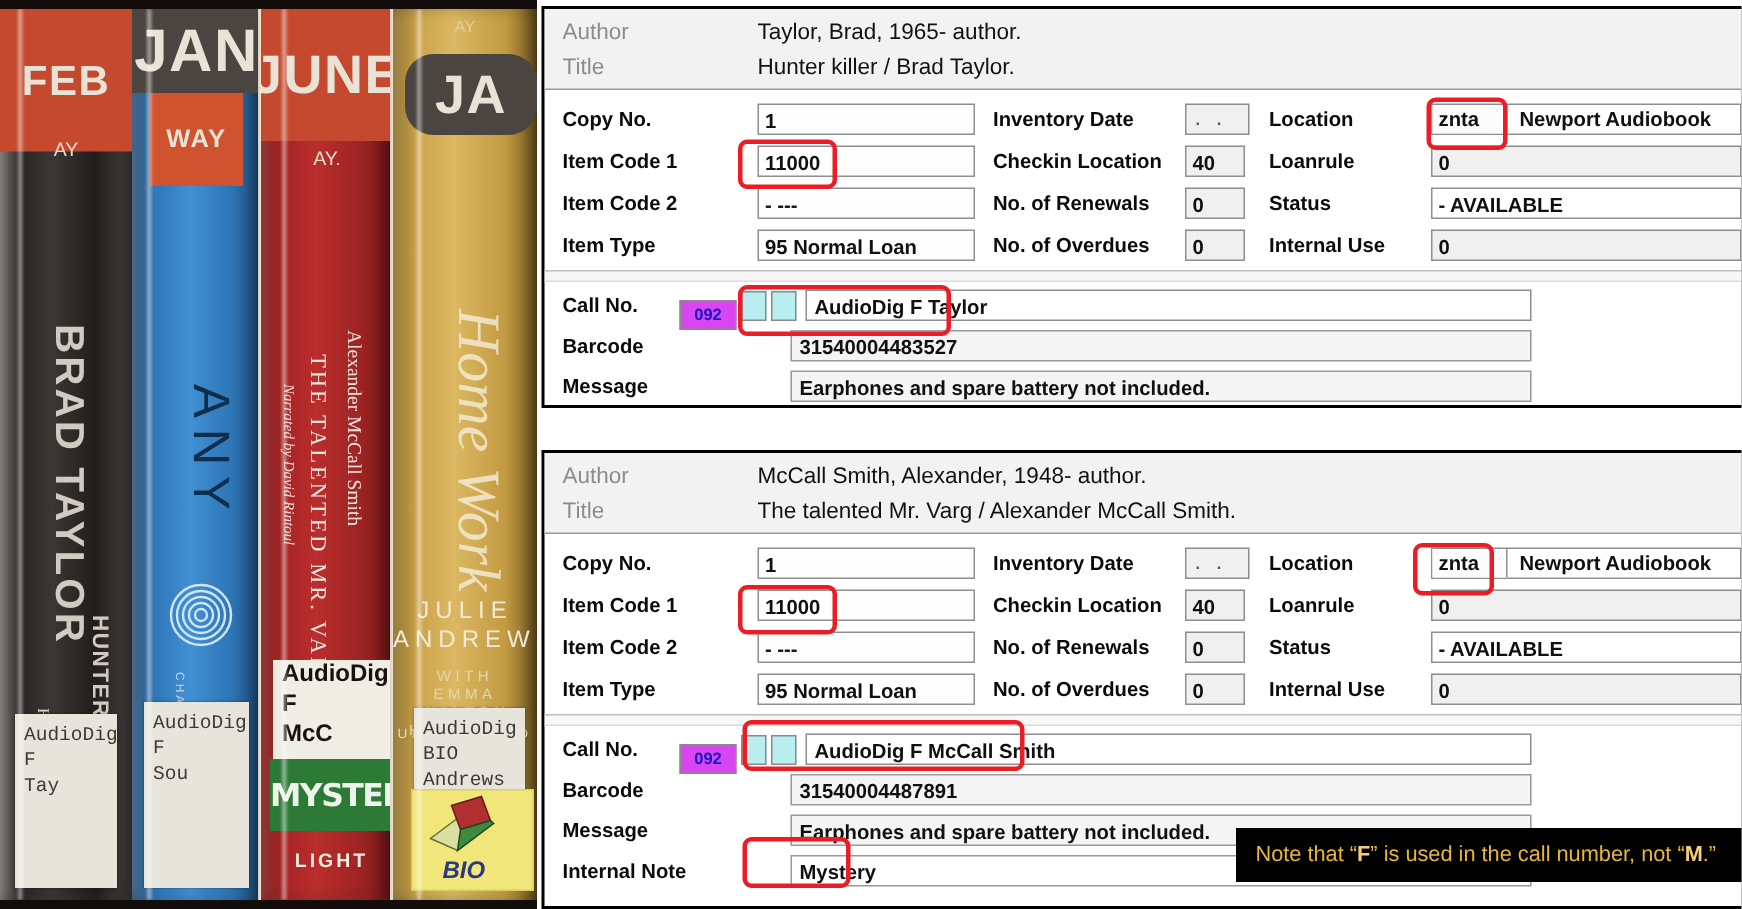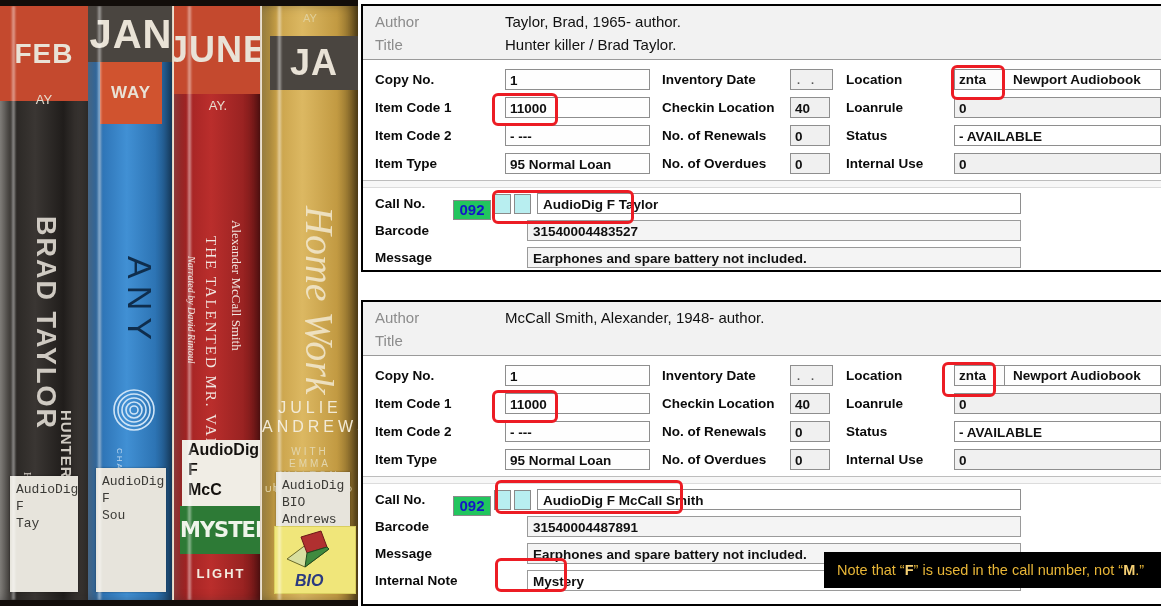--- a/index.html
+++ b/index.html
@@ -32,21 +32,21 @@
   .gloss{position:absolute;top:0;bottom:0;width:3px;background:rgba(255,255,255,.45);filter:blur(1px);}
   .gap{position:absolute;top:0;bottom:0;width:5px;background:linear-gradient(90deg,#d8cdbd,#f2e7d6,#b8ab98);}
 
   
   .band{position:absolute;left:0;right:0;display:flex;align-items:center;justify-content:center;
         font-weight:bold;letter-spacing:1px;color:#e9e2d6;}
   .band-feb{top:0;height:95px;background:#c4492e;font-size:28px;}
   .band-jan{top:0;height:56px;background:#4a4540;font-size:40px;}
   .band-jan2{top:56px;height:62px;left:12px;right:12px;background:#d0532f;font-size:17px;}
   .band-june{top:0;height:88px;background:#c4492e;font-size:36px;}
-  .band-ja{top:30px;height:54px;left:8px;right:0;background:#4a4540;font-size:36px;}
+  .band-ja{top:30px;height:54px;left:8px;right:0;background:#4a4540;font-size:36px;border-radius:19px;}
   .sub-ay{position:absolute;left:0;right:0;text-align:center;font-size:13px;color:#e7ddcf;}
 
   .vtext{
     position:absolute;writing-mode:vertical-rl;text-orientation:mixed;
     white-space:nowrap;transform-origin:center;
   }
   .vt-brad{left:30px;top:210px;font-size:27px;font-weight:bold;color:#cfcac2;letter-spacing:2px;}
   .vt-hunter{left:58px;top:404px;font-size:15px;font-weight:bold;color:#cfcac2;letter-spacing:1px;line-height:16px;}
   .vt-harper{left:22px;top:466px;font-size:11px;color:#d8d3cb;font-family:"Liberation Serif",serif;}
   .vt-any{left:32px;top:250px;font-size:34px;color:#0f2d4c;letter-spacing:7px;}
@@ -107,22 +107,22 @@
   .f-date{width:43px;background:#f0f0f0;color:#555;letter-spacing:4px;font-size:11px;padding-left:6px;}
   .f-wide{flex:1;background:#f0f0f0;margin-right:0;}
   .f-loc{width:50px;background:#fcfcfc;}
   .loc-name{font-size:13.5px;font-weight:bold;color:#101010;padding-left:8px;}
   .loc-wrap{display:flex;align-items:center;flex:1;border:1px solid #8e8e8e;height:21px;box-sizing:border-box;background:#fff;}
   .loc-wrap .f-loc{border:none;height:19px;line-height:17px;border-right:1px solid #8e8e8e;}
 
   .sep{height:6px;border-top:1px solid #bdbdbd;border-bottom:1px solid #dcdcdc;background:#f7f7f7;margin:3px 0 2px 0;}
 
   .crow{display:flex;align-items:center;height:27px;}
-  .cno{box-sizing:border-box;width:38px;height:20px;border:1px solid #8a8a8a;background:#22c55e;
-       color:#1414c8;font-size:15px;font-weight:bold;text-align:center;line-height:18px;margin-top:12px;}
+  .cno{box-sizing:border-box;width:38px;height:20px;border:1px solid #8a8a8a;background:#d946ef;
+       color:#1414c8;font-size:11px;font-weight:bold;text-align:center;line-height:18px;margin-top:12px;}
   .cbox{box-sizing:border-box;width:17px;height:20px;border:1px solid #8a8a8a;background:#b8eef0;margin-left:3px;}
   .f-call{box-sizing:border-box;height:21px;border:1px solid #8e8e8e;background:#fff;flex:1;
           font-size:13.5px;font-weight:bold;color:#101010;padding:1px 0 0 5px;line-height:19px;}
   .f-line{box-sizing:border-box;height:21px;border:1px solid #9a9a9a;background:#f4f4f4;flex:1;
           font-size:13.5px;font-weight:bold;color:#101010;padding:1px 0 0 5px;line-height:19px;margin-left:19px;}
 
   
   .ring{position:absolute;border:3px solid #ec1c24;border-radius:6px;pointer-events:none;}
 
   
@@ -314,20 +314,21 @@
   </div>
 
   <div class="panel p2">
     <div class="hdr">
       <div class="hrow">
         <div class="hlabel">Author</div>
         <div class="hval">McCall Smith, Alexander, 1948- author.</div>
       </div>
       <div class="hrow">
         <div class="hlabel">Title</div>
+        <div class="hval">The talented Mr. Varg / Alexander McCall Smith.</div>
       </div>
     </div>
 
     <div class="body">
       <div class="row">
         <div class="lbl l-a">Copy No.</div>
         <div class="fld f-copy">1</div>
         <div class="lbl l-b" style="padding-left:12px">Inventory Date</div>
         <div class="fld f-date">. .</div>
         <div class="lbl l-c" style="padding-left:13px">Location</div>

